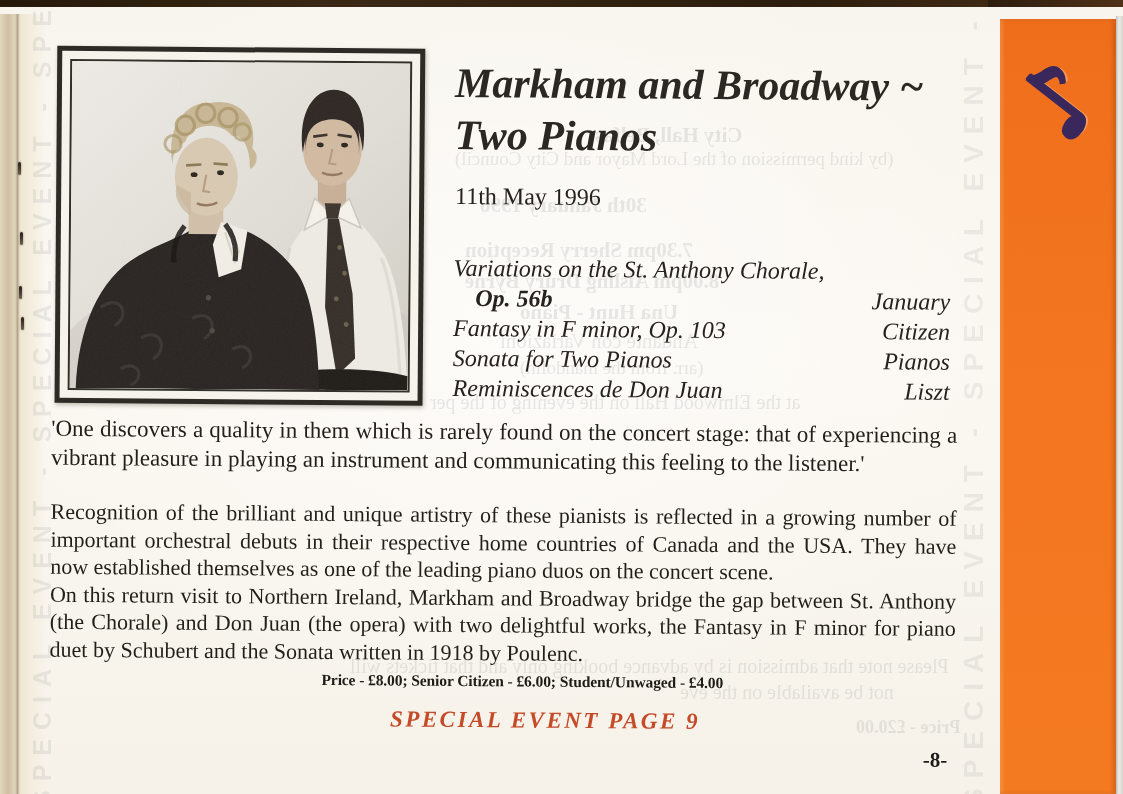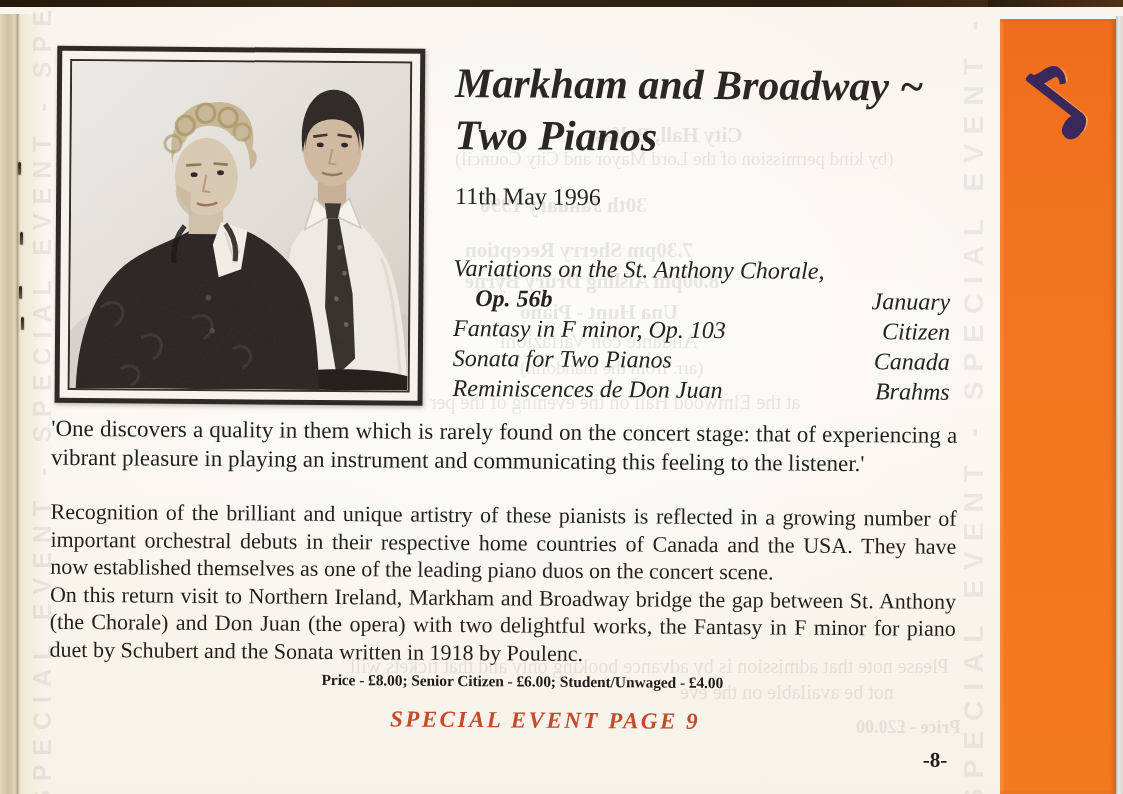--- a/index.html
+++ b/index.html
@@ -193,25 +193,25 @@
       <div class="prog-row">
         <span class="indent">Op. 56b</span>
         <span>January</span>
       </div>
       <div class="prog-row">
         <span>Fantasy in F minor, Op. 103</span>
         <span>Citizen</span>
       </div>
       <div class="prog-row">
         <span>Sonata for Two Pianos</span>
-        <span>Canada</span>
+        <span>Pianos</span>
       </div>
       <div class="prog-row">
         <span>Reminiscences de Don Juan</span>
-        <span>Brahms</span>
+        <span>Liszt</span>
       </div>
     </div>
 
     <div class="textcol quote">
       <div class="jl">'One discovers a quality in them which is rarely found on the concert stage: that of experiencing a</div>
       <div class="jlast">vibrant pleasure in playing an instrument and communicating this feeling to the listener.'</div>
     </div>
 
     <div class="textcol bodytext">
       <div class="jl">Recognition of the brilliant and unique artistry of these pianists is reflected in a growing number of</div>

